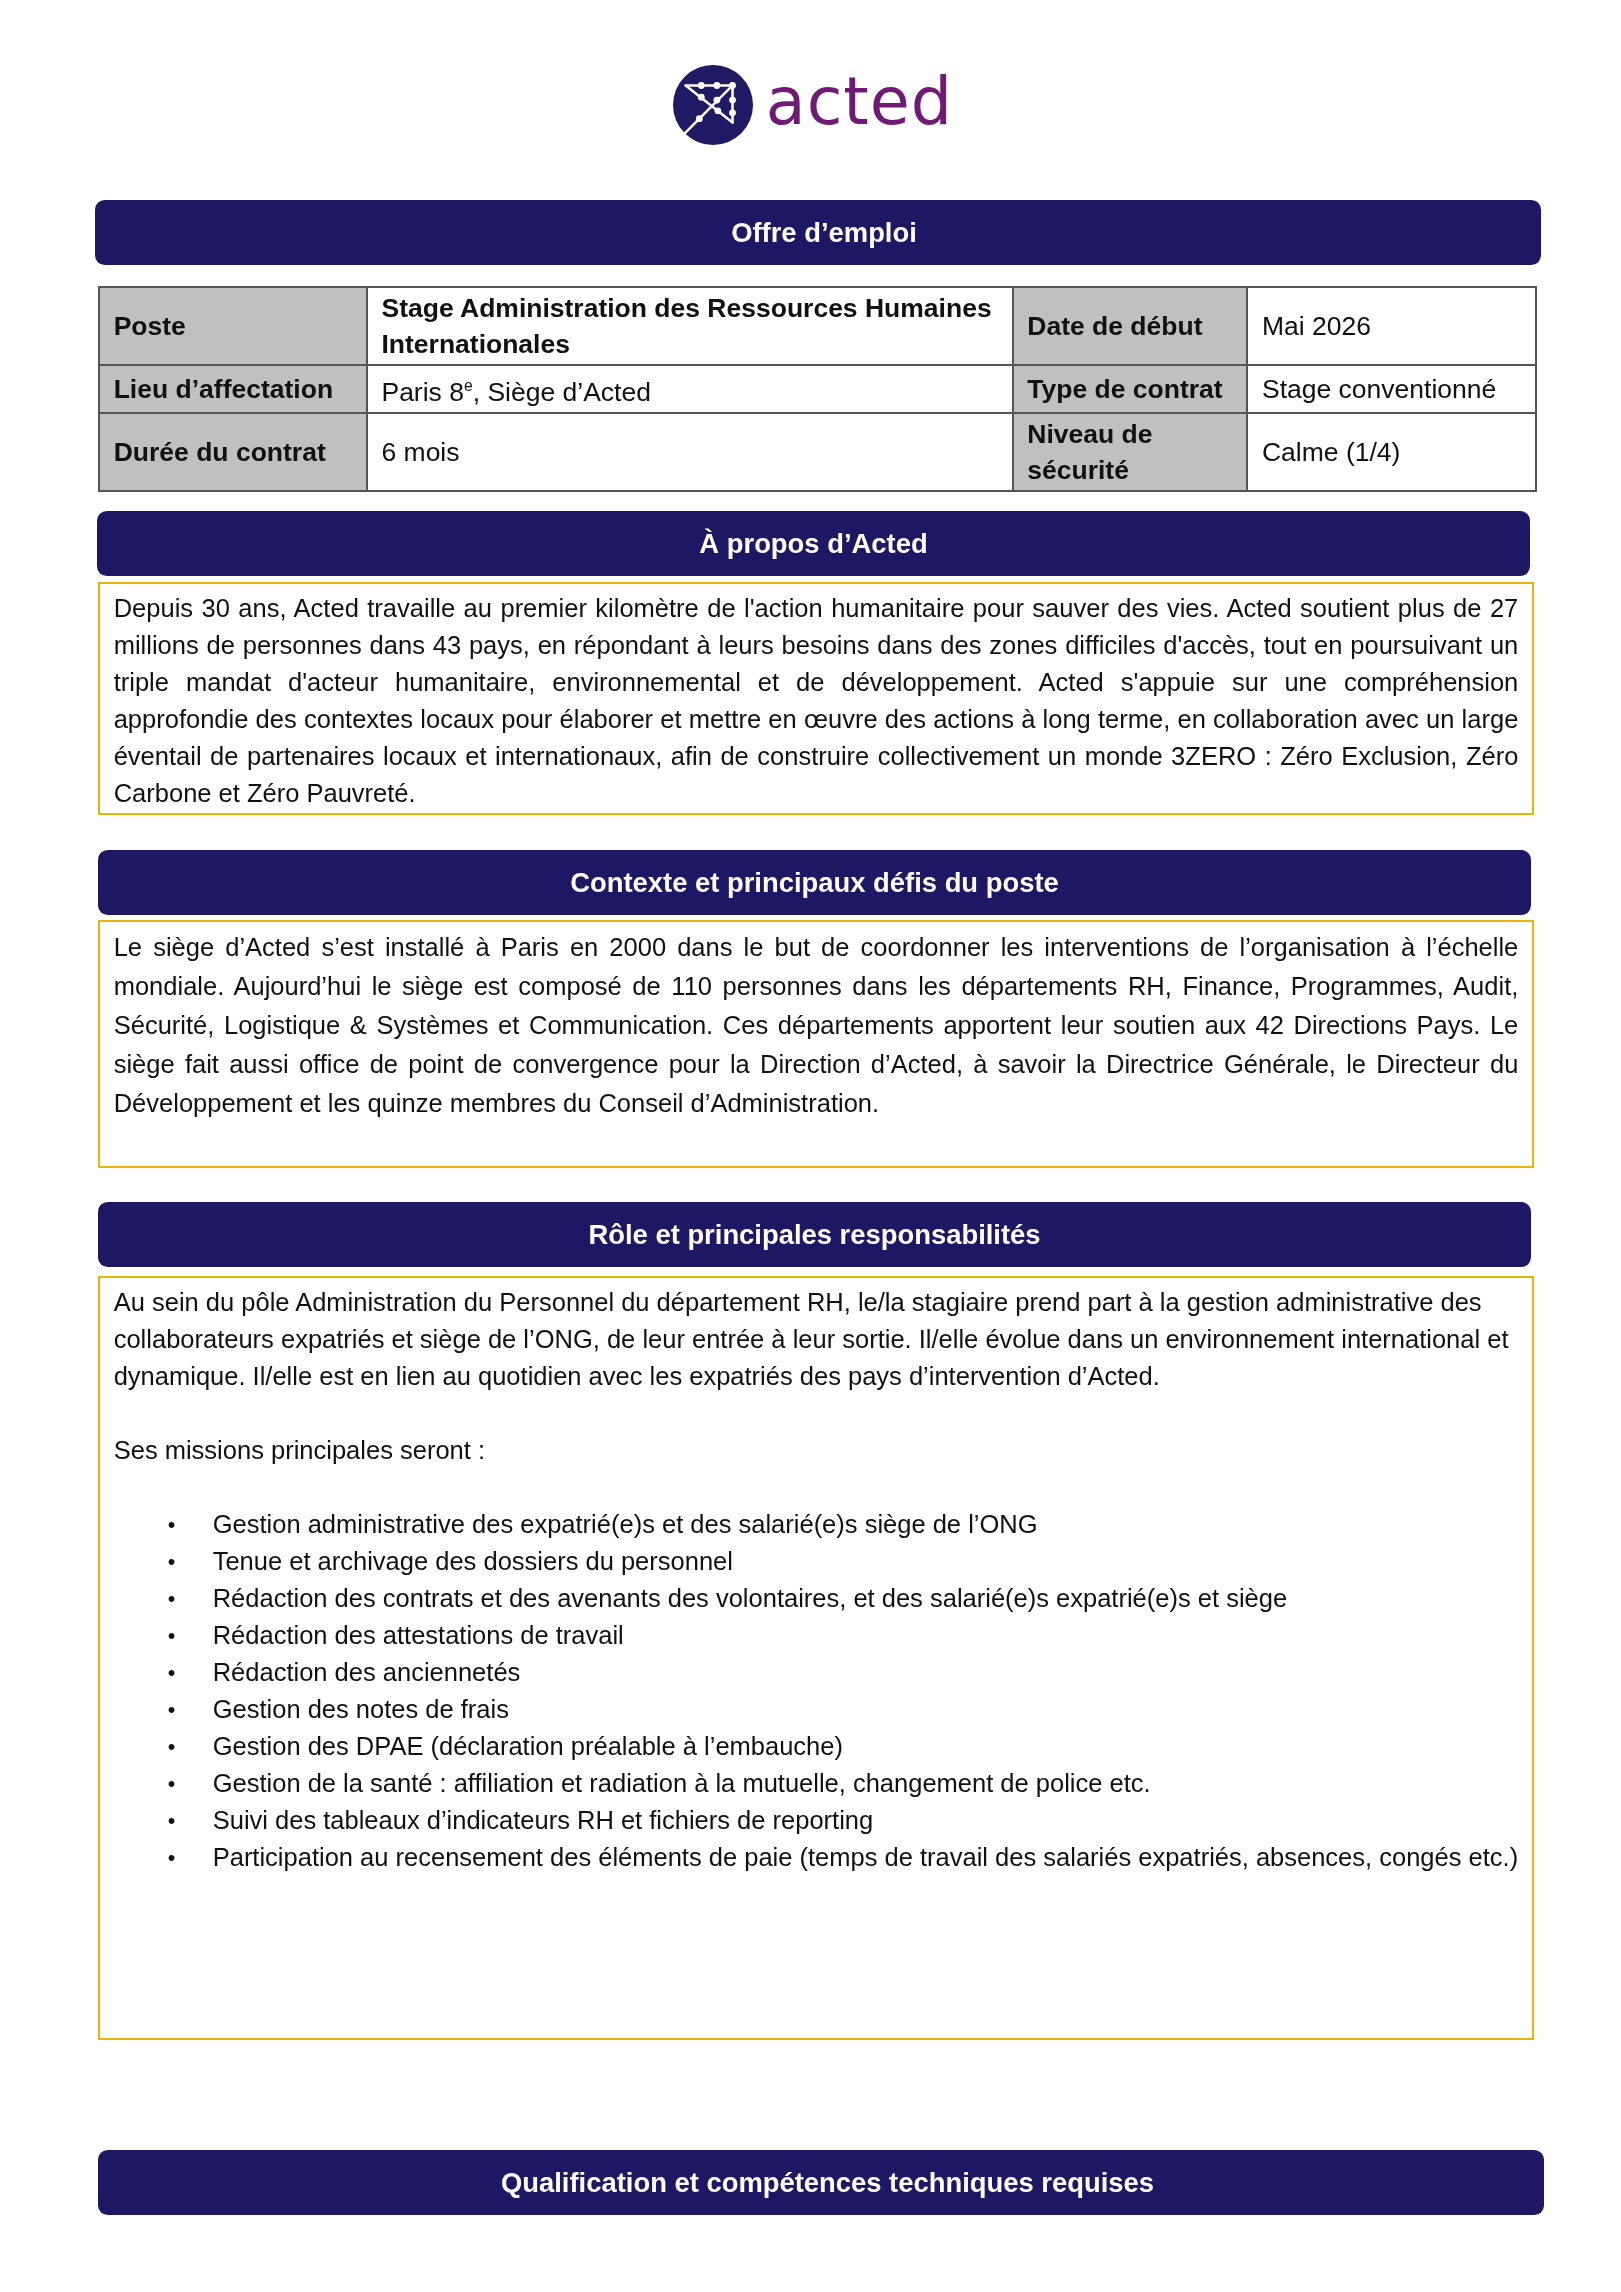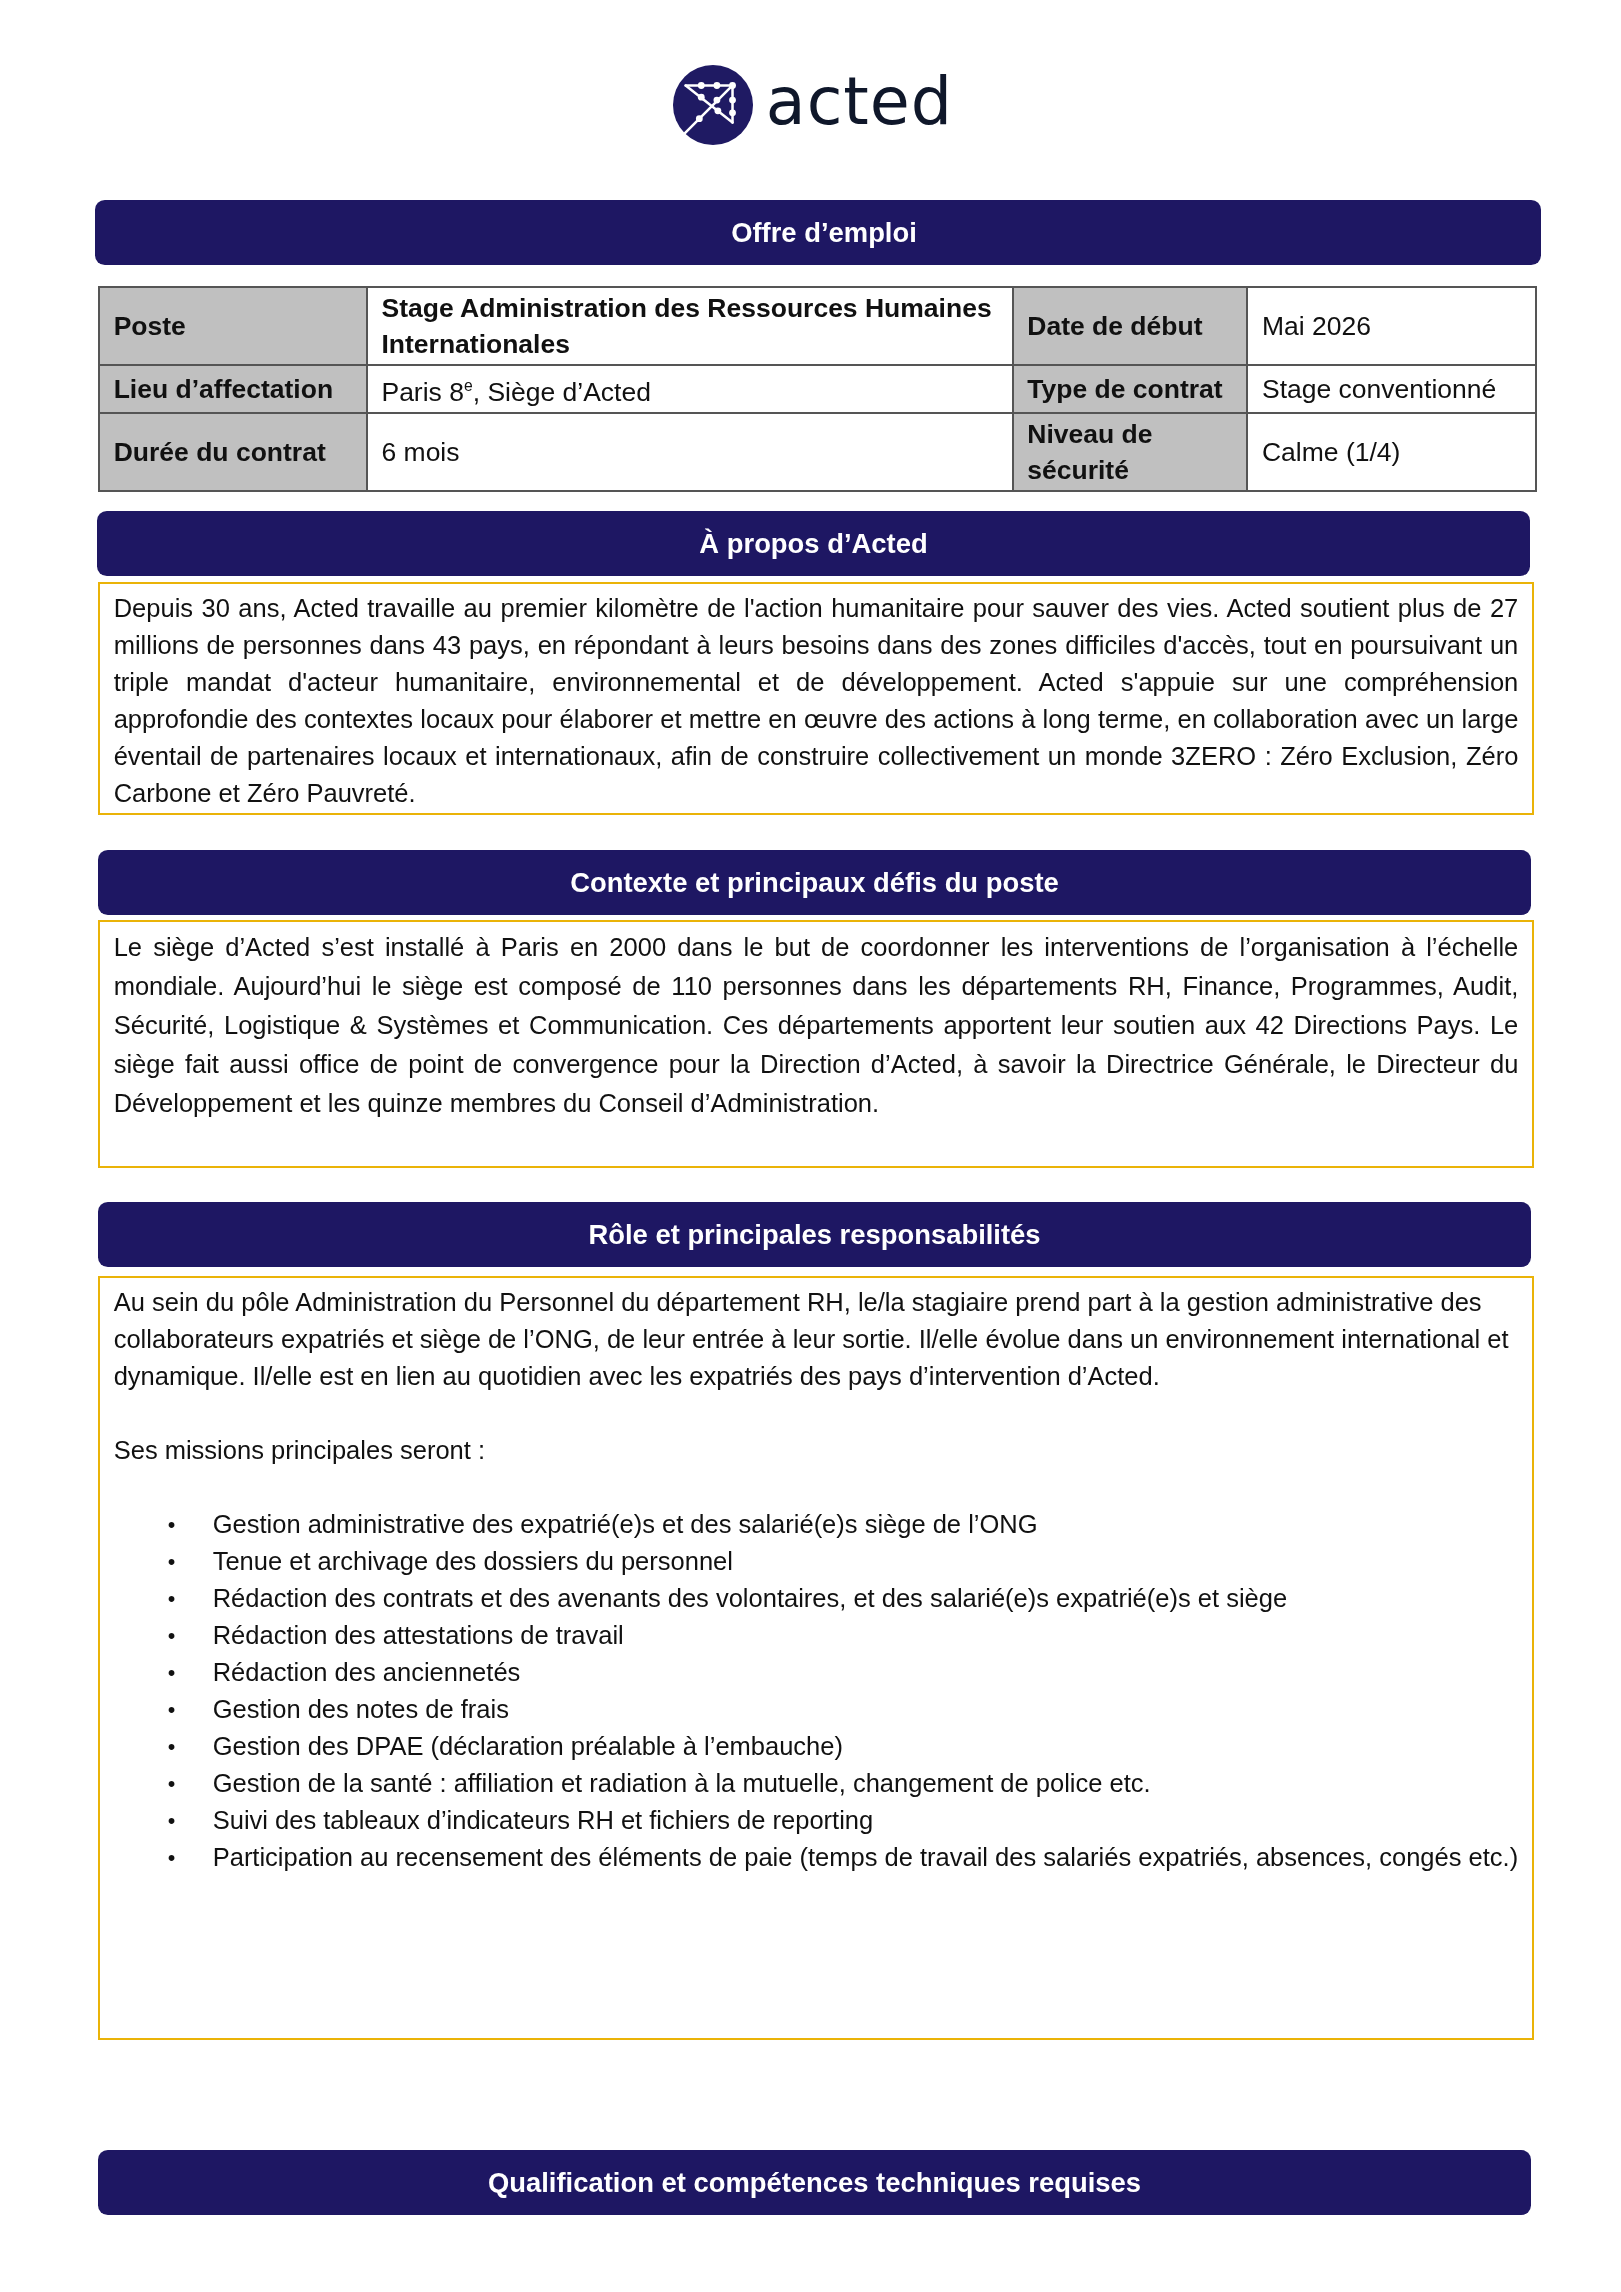--- a/index.html
+++ b/index.html
@@ -3,21 +3,21 @@
 <meta charset="utf-8">
 <style>
   html, body { margin: 0; padding: 0; background: #ffffff; }
   body {
     width: 1621px; height: 2293px; position: relative; overflow: hidden;
     font-family: "Liberation Sans", sans-serif; color: #111111;
   }
   .logo { position: absolute; left: 672px; top: 61px; height: 88px; display: flex; align-items: center; }
   .logo svg { width: 82px; height: 82px; }
   .logo-text {
-    font-family: "DejaVu Sans", sans-serif; font-size: 65px; color: #0f172a;
+    font-family: "DejaVu Sans", sans-serif; font-size: 65px; color: #701a75;
     margin-left: 11.8px; letter-spacing: 1px; line-height: 1; position: relative; top: -3.9px;
   }
   .banner {
     position: absolute; left: 95px; width: 1434px; height: 65px;
     background: #1e1763; border-radius: 9.8px; color: #ffffff;
     font-weight: bold; font-size: 27.4px; display: flex; align-items: center; justify-content: center;
   }
   .box {
     position: absolute; left: 98px; width: 1436px; border: 2px solid #eab308;
     box-sizing: border-box; font-size: 25.5px; line-height: 37px; padding: 5.9px 13.7px;
@@ -113,14 +113,14 @@
     <li><span class="bullet">•</span><span>Rédaction des anciennetés</span></li>
     <li><span class="bullet">•</span><span>Gestion des notes de frais</span></li>
     <li><span class="bullet">•</span><span>Gestion des DPAE (déclaration préalable à l’embauche)</span></li>
     <li><span class="bullet">•</span><span>Gestion de la santé : affiliation et radiation à la mutuelle, changement de police etc.</span></li>
     <li><span class="bullet">•</span><span>Suivi des tableaux d’indicateurs RH et fichiers de reporting</span></li>
     <li><span class="bullet">•</span><span>Participation au recensement des éléments de paie (temps de travail des salariés expatriés, absences, congés etc.)</span></li>
   </ul>
   <div class="gap"></div>
 </div>
 
-<div class="banner" style="top:2150px; left:98px; width:1433px;">Qualification et compétences techniques requises</div>
+<div class="banner" style="top:2150px; left:98px; width:1433px;padding-left:13px;">Qualification et compétences techniques requises</div>
 
 
 </body></html>

